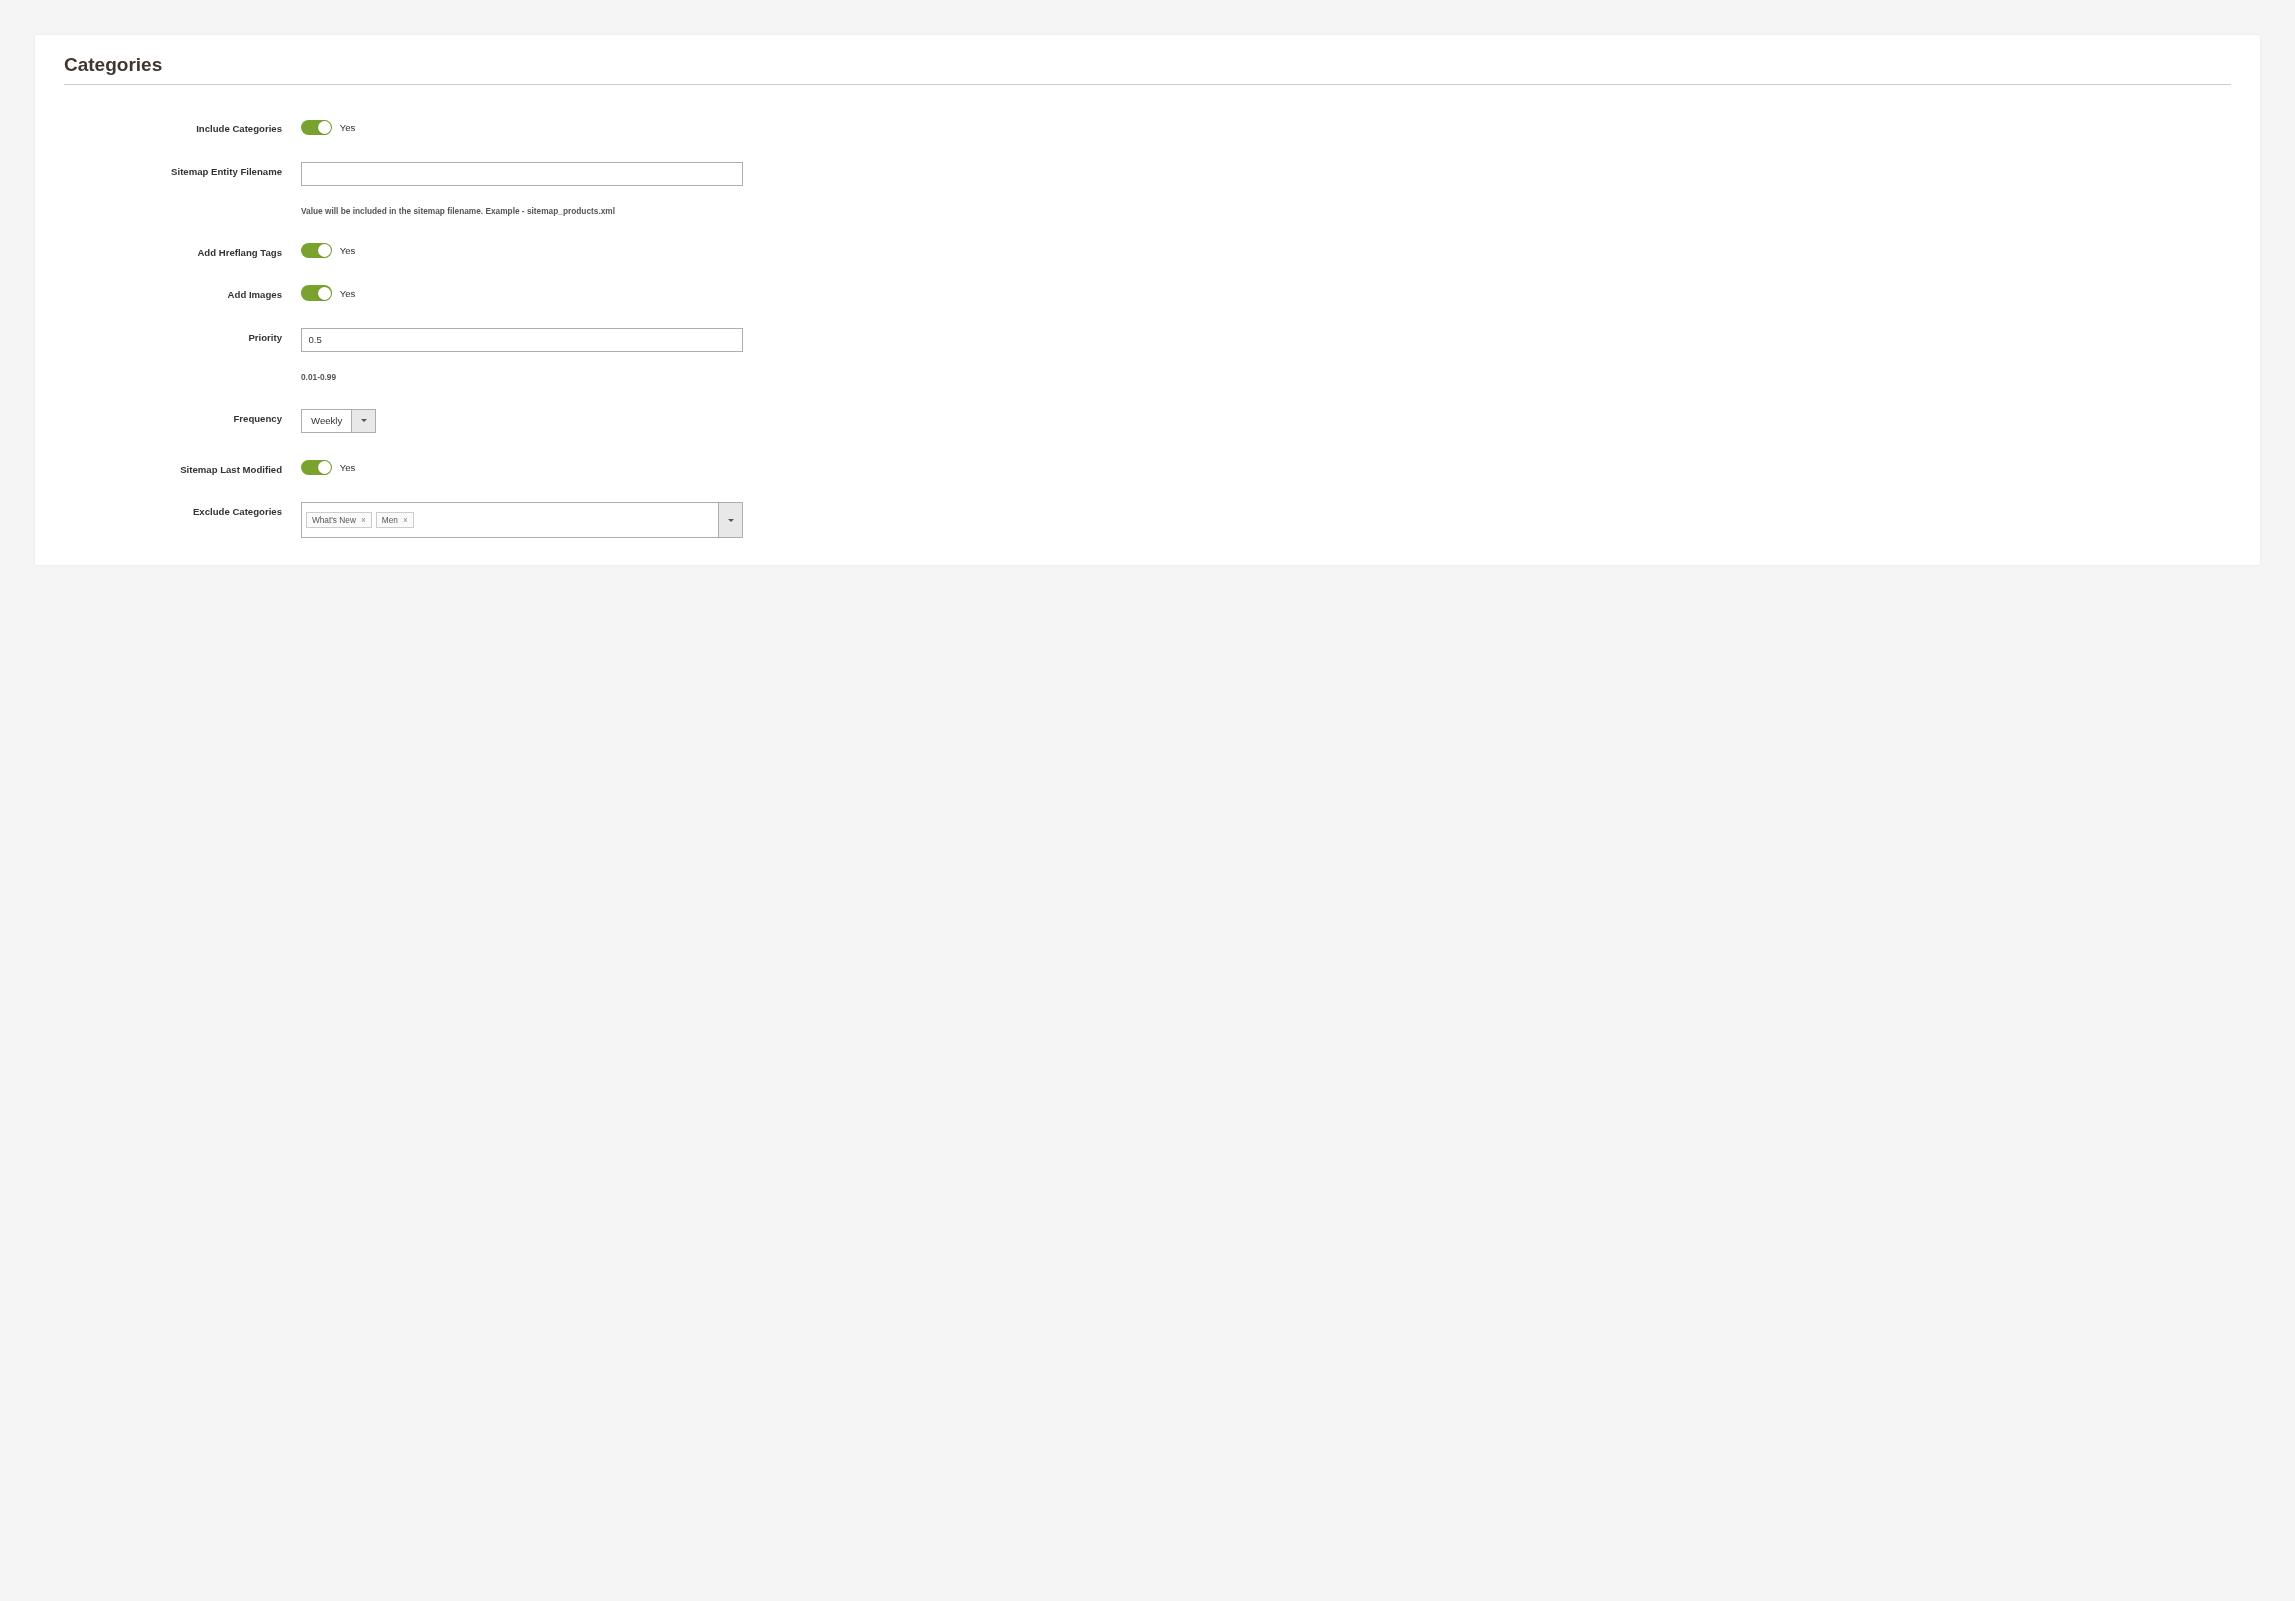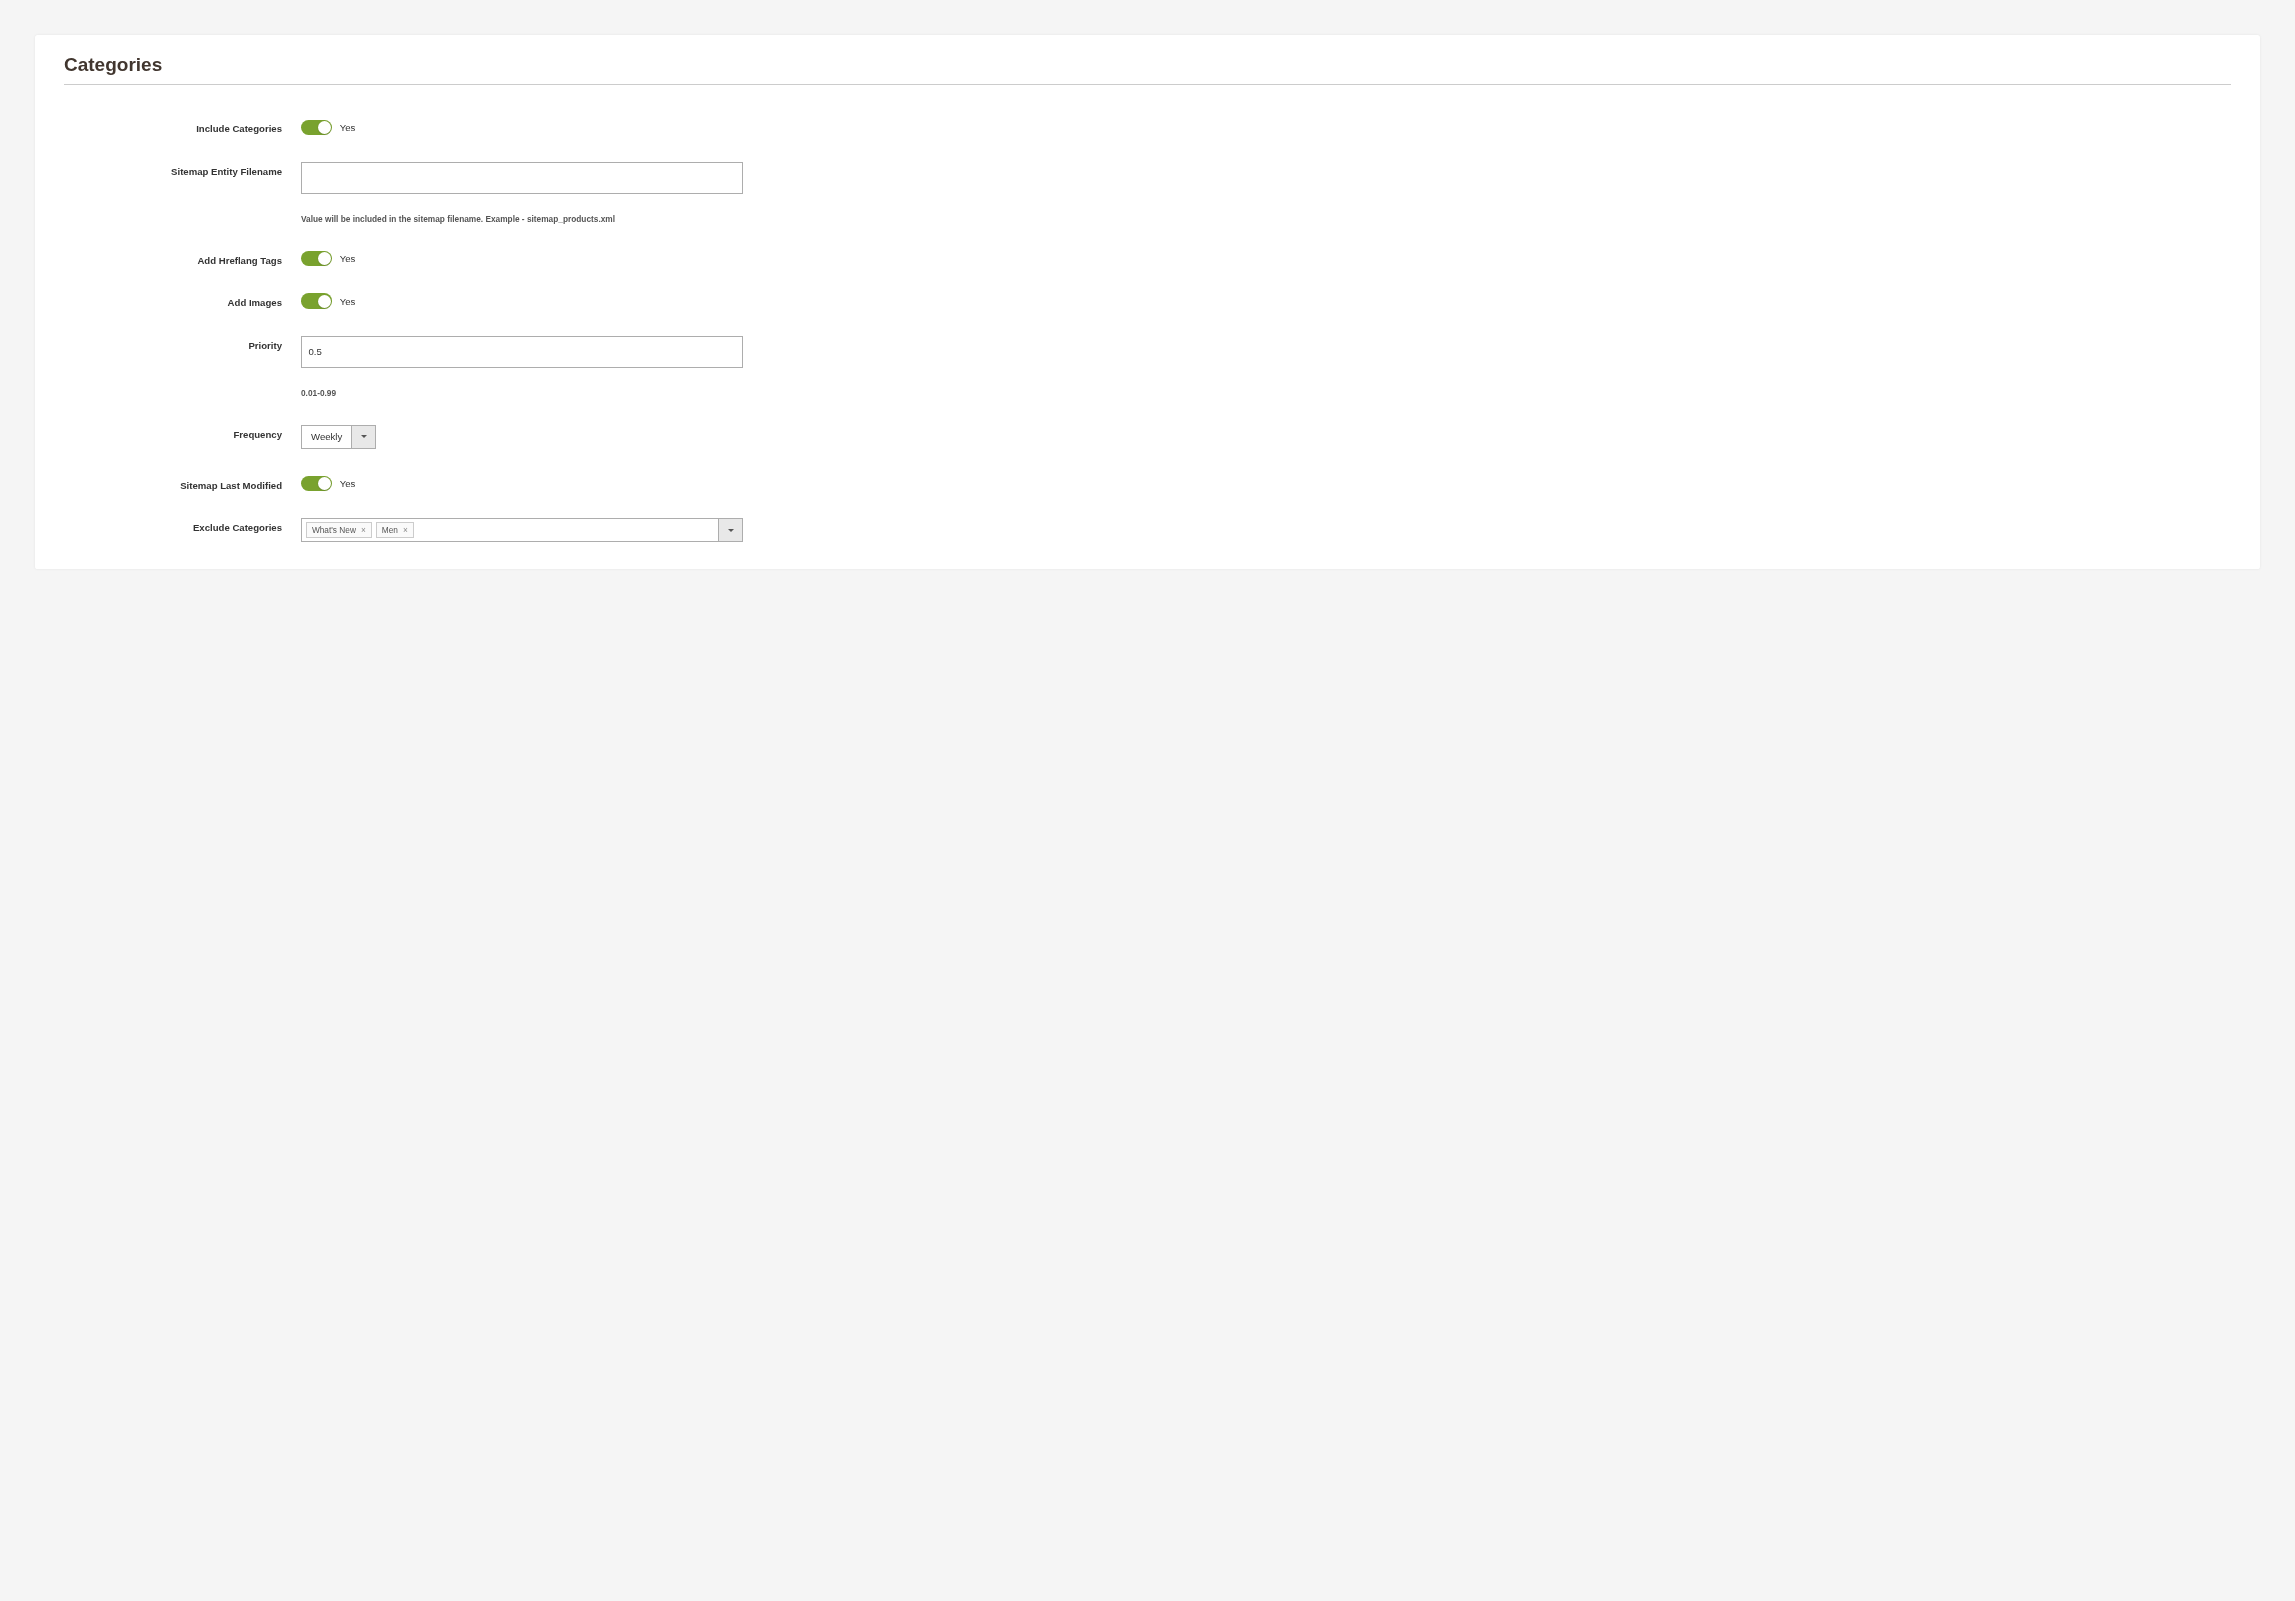--- a/index.html
+++ b/index.html
@@ -63,21 +63,21 @@
       top: 1.3px;
       right: 1.3px;
       box-shadow: 0 0.6px 1.3px rgba(0,0,0,0.2);
     }
     .toggle-label {
       font-size: 9.6px;
       color: #333;
     }
     .text-input {
       width: 100%;
-      height: 32px;
+      height: 24px;
       border: 0.6px solid #adadad;
       padding: 0 6.4px;
       font-size: 9.6px;
       color: #333;
     }
     .note {
       font-size: 8.3px;
       color: #555;
       margin-top: 20px;
       font-weight: bold;
@@ -107,21 +107,21 @@
     }
     .caret-down {
       width: 0; height: 0;
       border-left: 3.2px solid transparent;
       border-right: 3.2px solid transparent;
       border-top: 3.8px solid #555;
     }
     .multiselect {
       display: flex;
       width: 100%;
-      height: 24px;
+      height: 36px;
       border: 0.6px solid #adadad;
       align-items: stretch;
     }
     .multiselect-tags {
       flex: 1;
       display: flex;
       align-items: center;
       padding: 0 3.8px;
       gap: 3.8px;
     }

